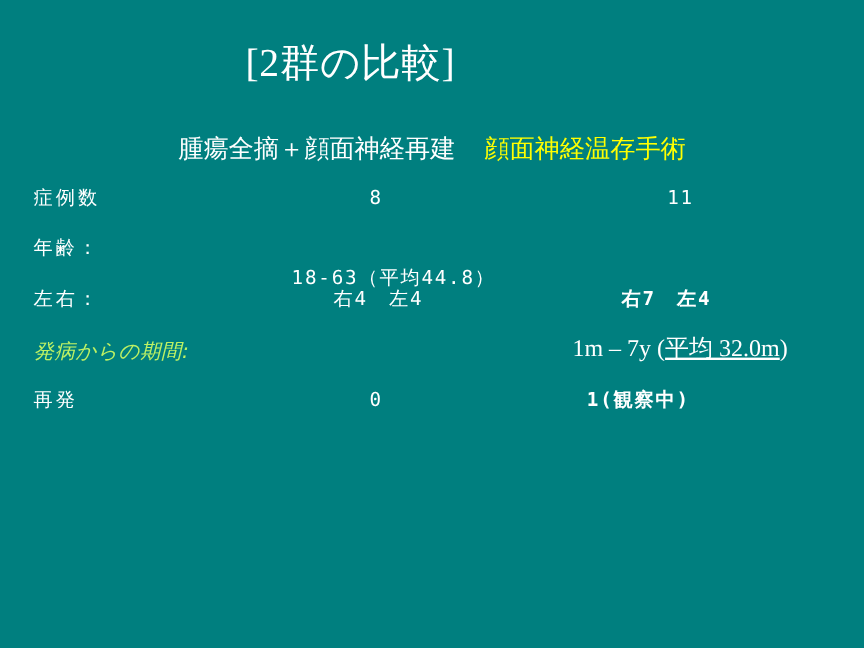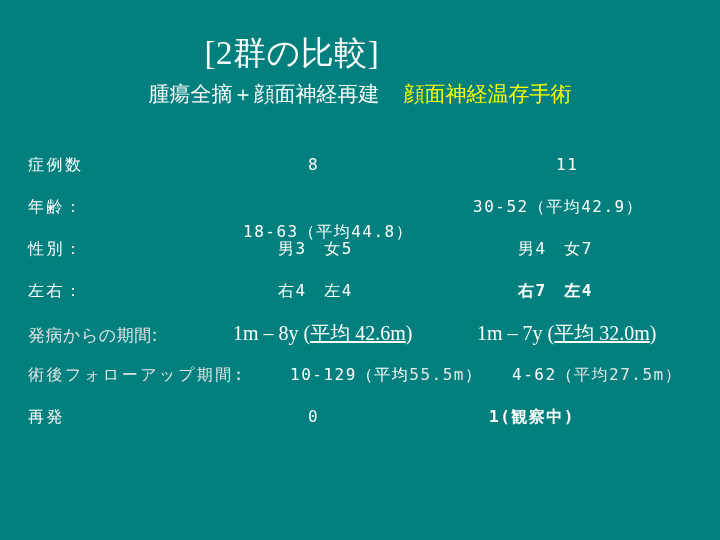--- a/index.html
+++ b/index.html
@@ -33,21 +33,21 @@
     font-size: 33px;
     line-height: 38px;
     letter-spacing: 0.5px;
     white-space: nowrap;
   }
 
   
   .subtitle {
     position: absolute;
     left: 0;
-    top: 81px;
+    top: 111px;
     width: 720px;
     text-align: center;
     font-family: "DejaVu Sans", sans-serif;
     font-size: 21px;
     line-height: 26px;
     white-space: nowrap;
   }
   .subtitle .sub-a {
     color: #ffffff;
     letter-spacing: 0px;
@@ -97,21 +97,21 @@
     font-size: 20px;
     letter-spacing: 0px;
   }
   .serif-lbl {
     font-family: "DejaVu Sans", sans-serif;
     font-size: 17px;
     letter-spacing: 0.5px;
   }
 
   .white { color: #ffffff; }
-  .yellow { color: #e5e5e5; }
+  .yellow { color: #bef264; font-style: italic; }
   .u { text-decoration: underline; }
 
   
   .col-label { left: 28px; }
 </style>
 </head>
 <body>
 
 <div id="slide">
 
@@ -125,47 +125,35 @@
 
     <div class="row">
       <span class="cell col-label gothic-lbl white">症例数</span>
       <span class="cell gothic white" style="left:308px;">8</span>
       <span class="cell gothic white" style="left:556px;">11</span>
     </div>
 
     <div class="row">
       <span class="cell col-label gothic-lbl white">年齢：</span>
       <span class="cell gothic white" style="left:243px;margin-top:25px;">18-63（平均44.8）</span>
-      <span class="cell gothic white" style="left:473px;">30-52（平均42.9）</span>
     </div>
 
-    <div class="row">
-      <span class="cell col-label gothic-lbl white">性別：</span>
-      <span class="cell gothic white" style="left:278px;">男3　女5</span>
-      <span class="cell gothic white" style="left:518px;">男4　女7</span>
-    </div>
 
     <div class="row">
       <span class="cell col-label gothic-lbl white">左右：</span>
       <span class="cell gothic white" style="left:278px;">右4　左4</span>
       <span class="cell gothic white" style="left:518px;font-weight:bold;">右7　左4</span>
     </div>
 
     <div class="row">
       <span class="cell col-label serif-lbl yellow" style="top:2px;">発病からの期間:</span>
-      <span class="cell serif white" style="left:233px;"><span>1m – 8y (</span><span class="u">平均 42.6m</span><span>)</span></span>
       <span class="cell serif white" style="left:477px;"><span>1m – 7y (</span><span class="u">平均 32.0m</span><span>)</span></span>
     </div>
 
 
-    <div class="row">
-      <span class="cell col-label gothic-lbl yellow">術後フォローアップ期間:</span>
-      <span class="cell gothic white" style="left:290px;"><span>10-129（平均</span><span class="yellow">55.5m</span><span>）</span></span>
-      <span class="cell gothic white" style="left:512px;"><span>4-62（</span><span class="yellow">平均27.5m）</span></span>
-    </div>
 
     <div class="row">
       <span class="cell col-label gothic-lbl white">再発</span>
       <span class="cell gothic white" style="left:308px;">0</span>
       <span class="cell gothic white" style="left:489px;font-weight:bold;">1(観察中)</span>
     </div>
 
   </div>
 </div>
 

